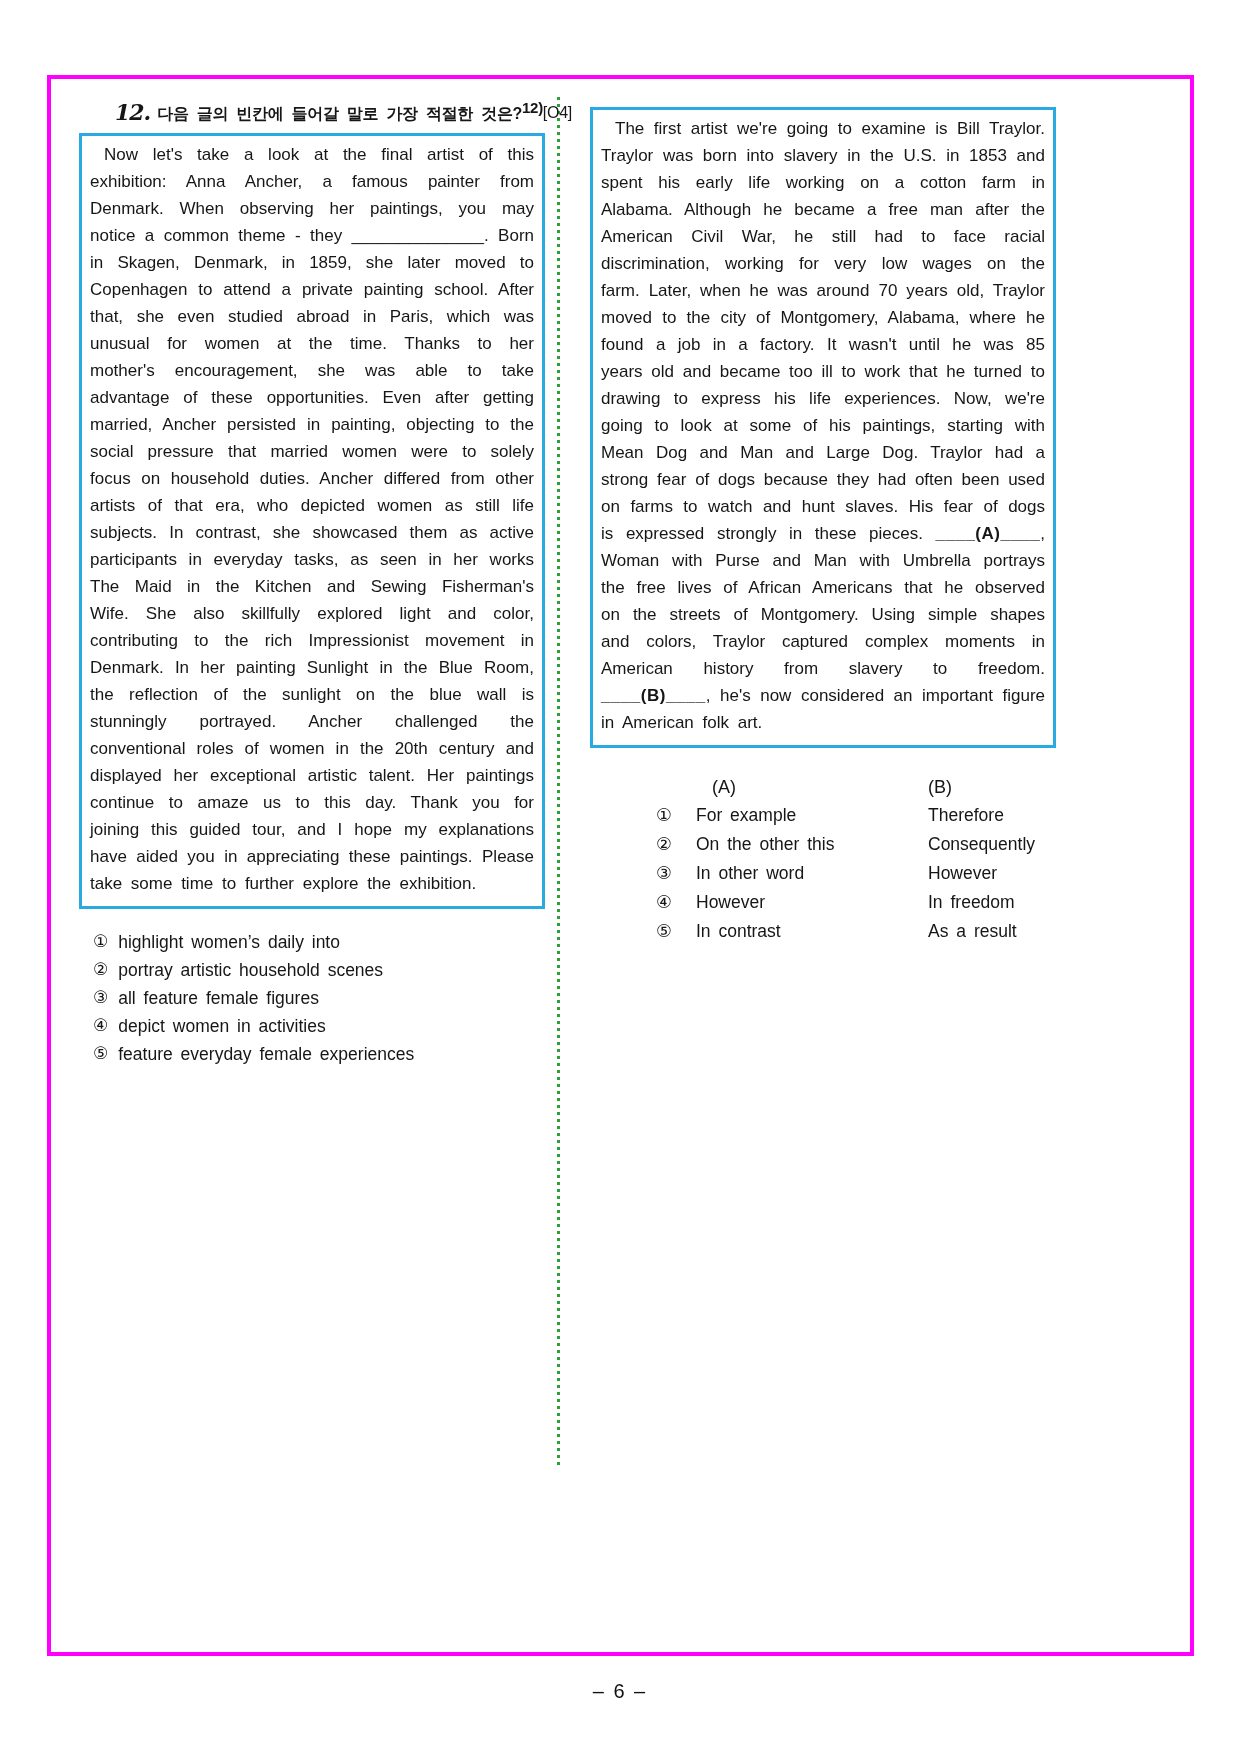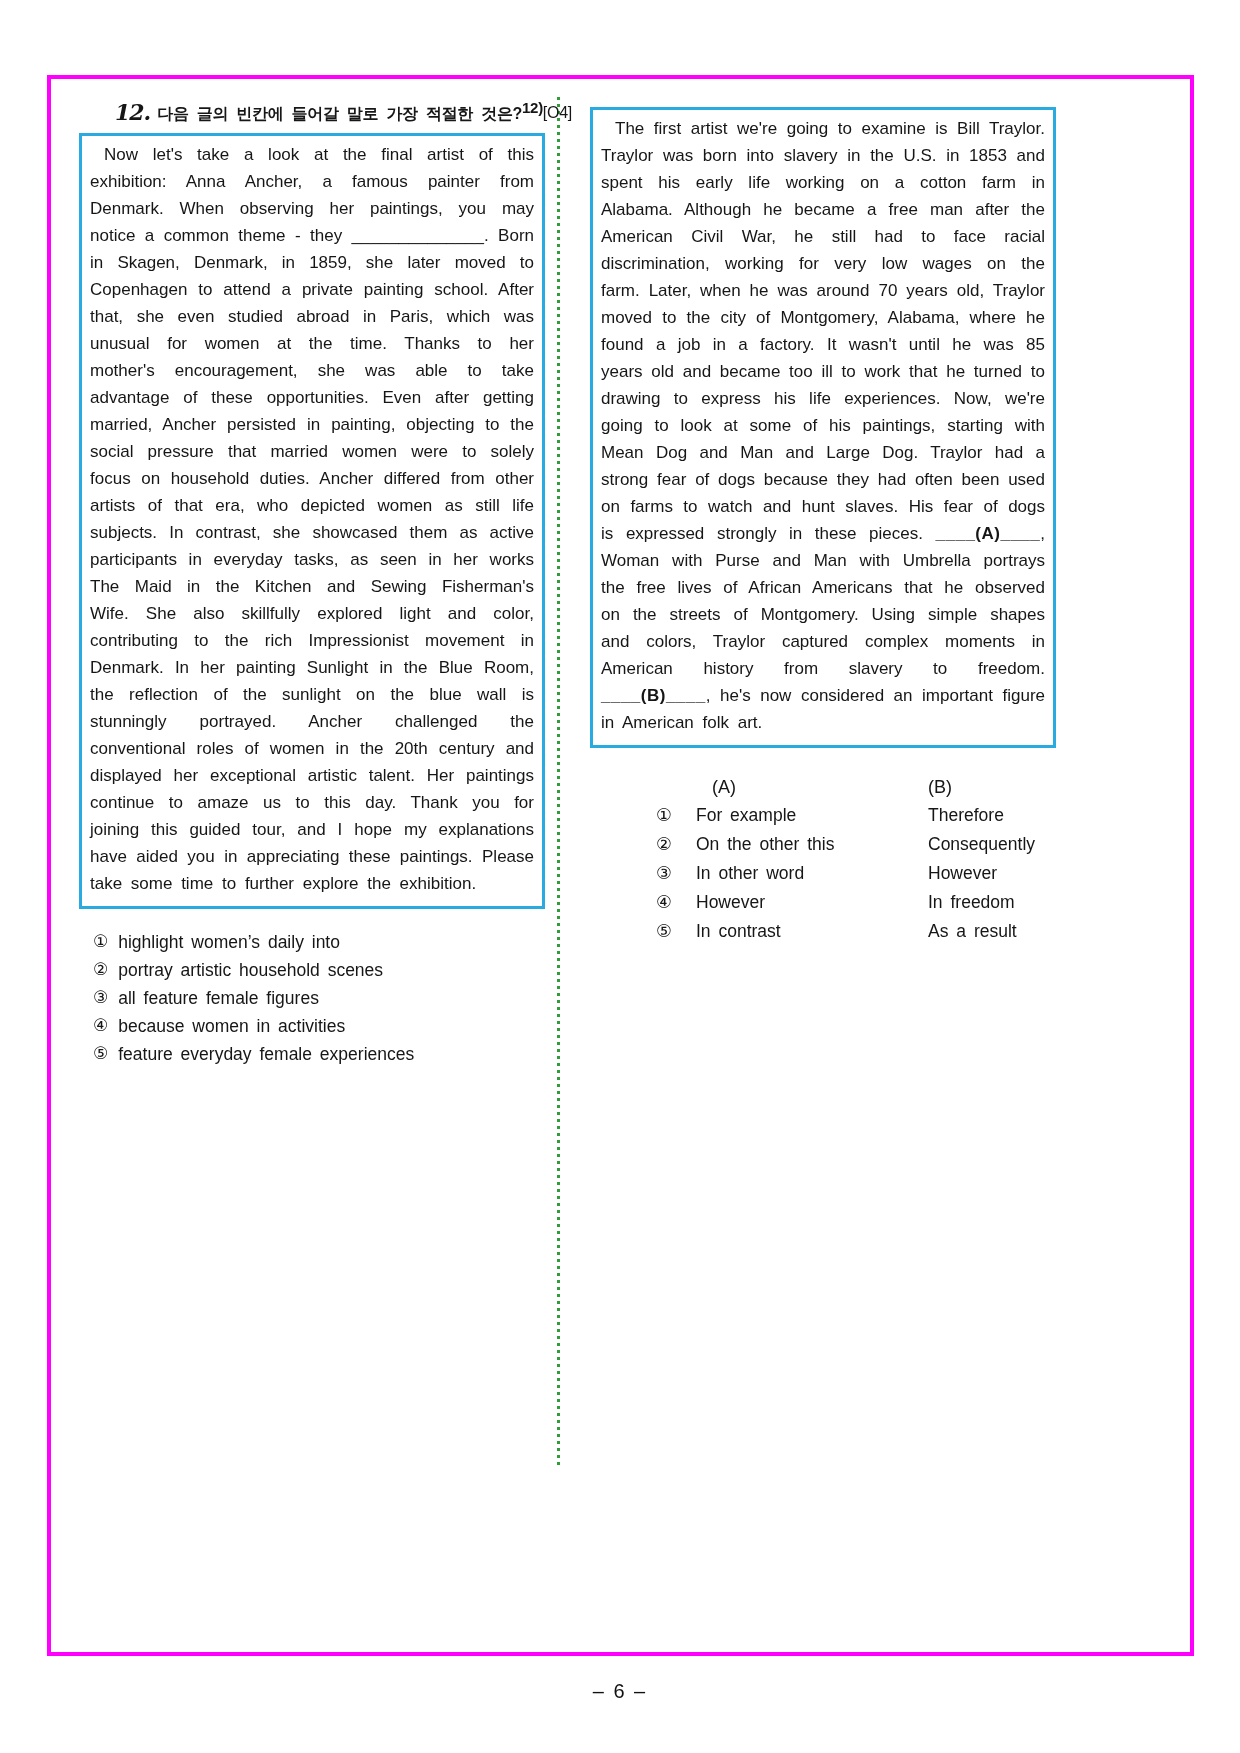--- a/index.html
+++ b/index.html
@@ -89,21 +89,21 @@
       <li class="choice">
           <span class="marker">②</span>
           <span>portray artistic household scenes</span>
         </li>
       <li class="choice">
           <span class="marker">③</span>
           <span>all feature female figures</span>
         </li>
       <li class="choice">
           <span class="marker">④</span>
-          <span>because women in activities</span>
+          <span>depict women in activities</span>
         </li>
       <li class="choice">
           <span class="marker">⑤</span>
           <span>feature everyday female experiences</span>
         </li>
     </ul>
   </section>
 
   <section class="col col-right">
 

